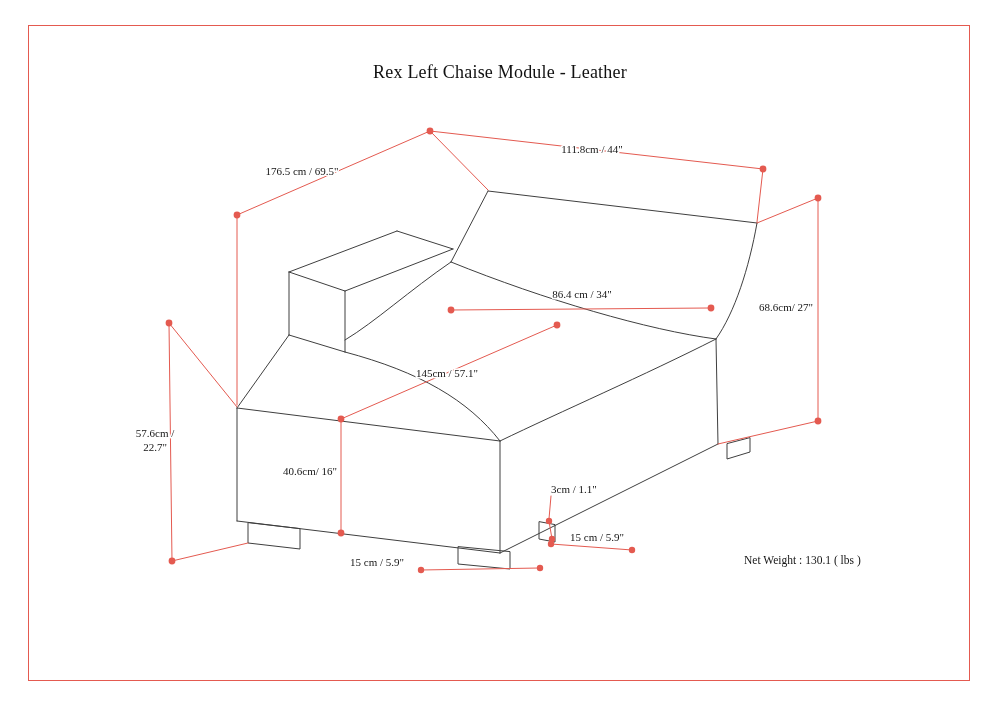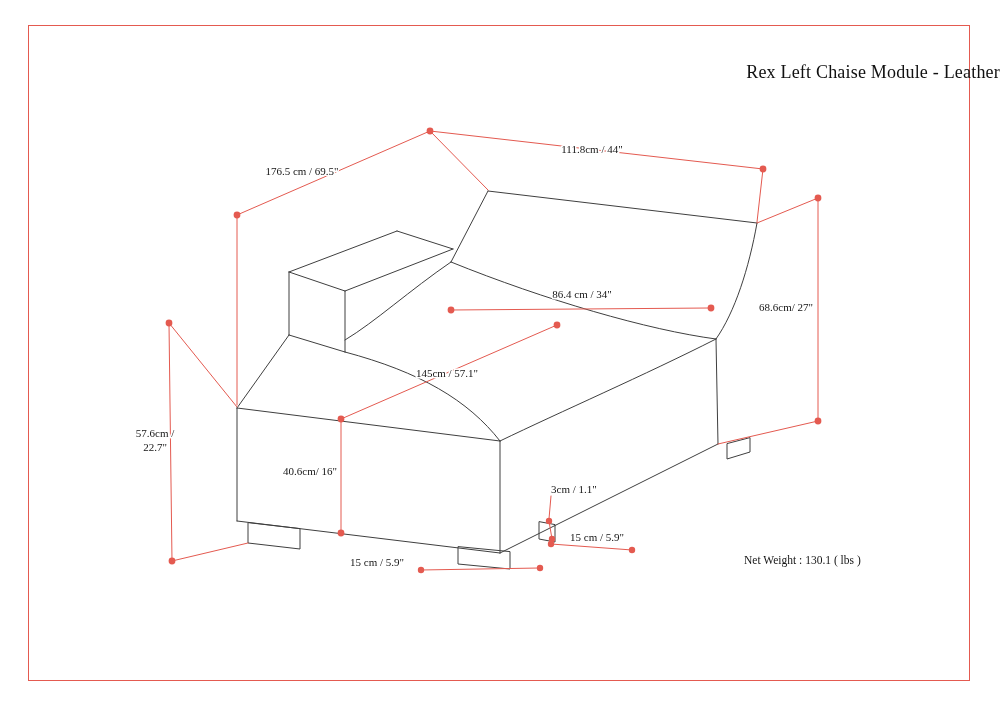--- a/index.html
+++ b/index.html
@@ -17,21 +17,21 @@
   .frame{
     position:absolute;
     left:28px;top:25px;width:942px;height:656px;
     border:1px solid var(--accent);
     box-sizing:border-box;
     pointer-events:none;
   }
   .title{
     position:absolute;
     top:62px;left:0;width:100%;
-    text-align:right;
+    text-align:center;
     font-size:18px;
     color:#111111;
     letter-spacing:.2px;
   }
   svg{position:absolute;left:0;top:0;}
   .black-line{stroke:var(--line);stroke-width:1;fill:none;stroke-linejoin:round;stroke-linecap:round;}
   .red-line{stroke:var(--accent);stroke-width:1;fill:none;stroke-linecap:round;}
   .dot{fill:var(--accent);stroke:none;}
   .dim-label{
     font-family:"Liberation Serif", serif;

